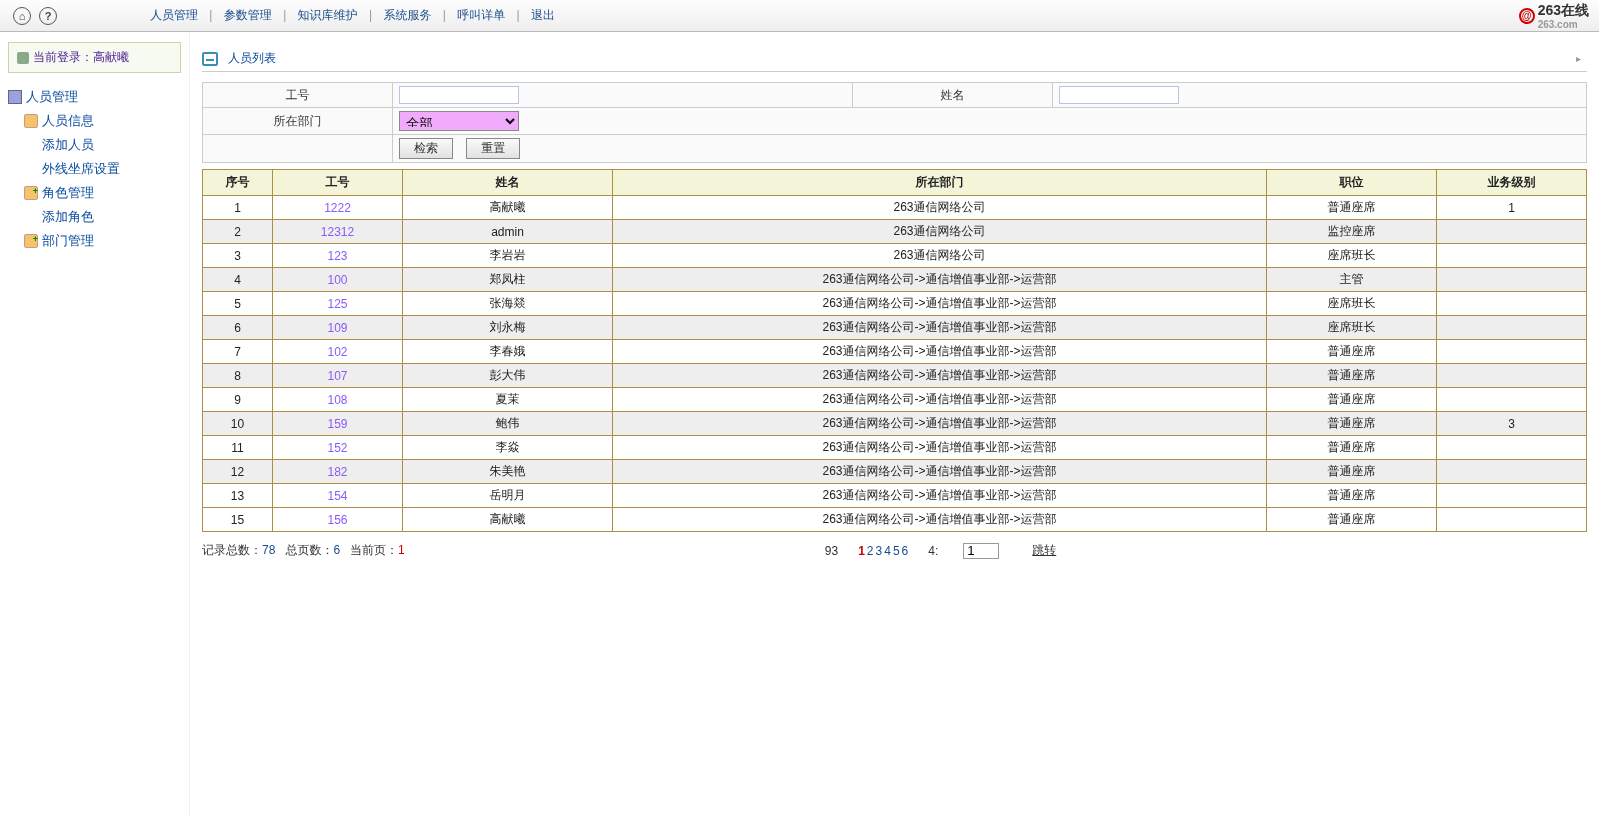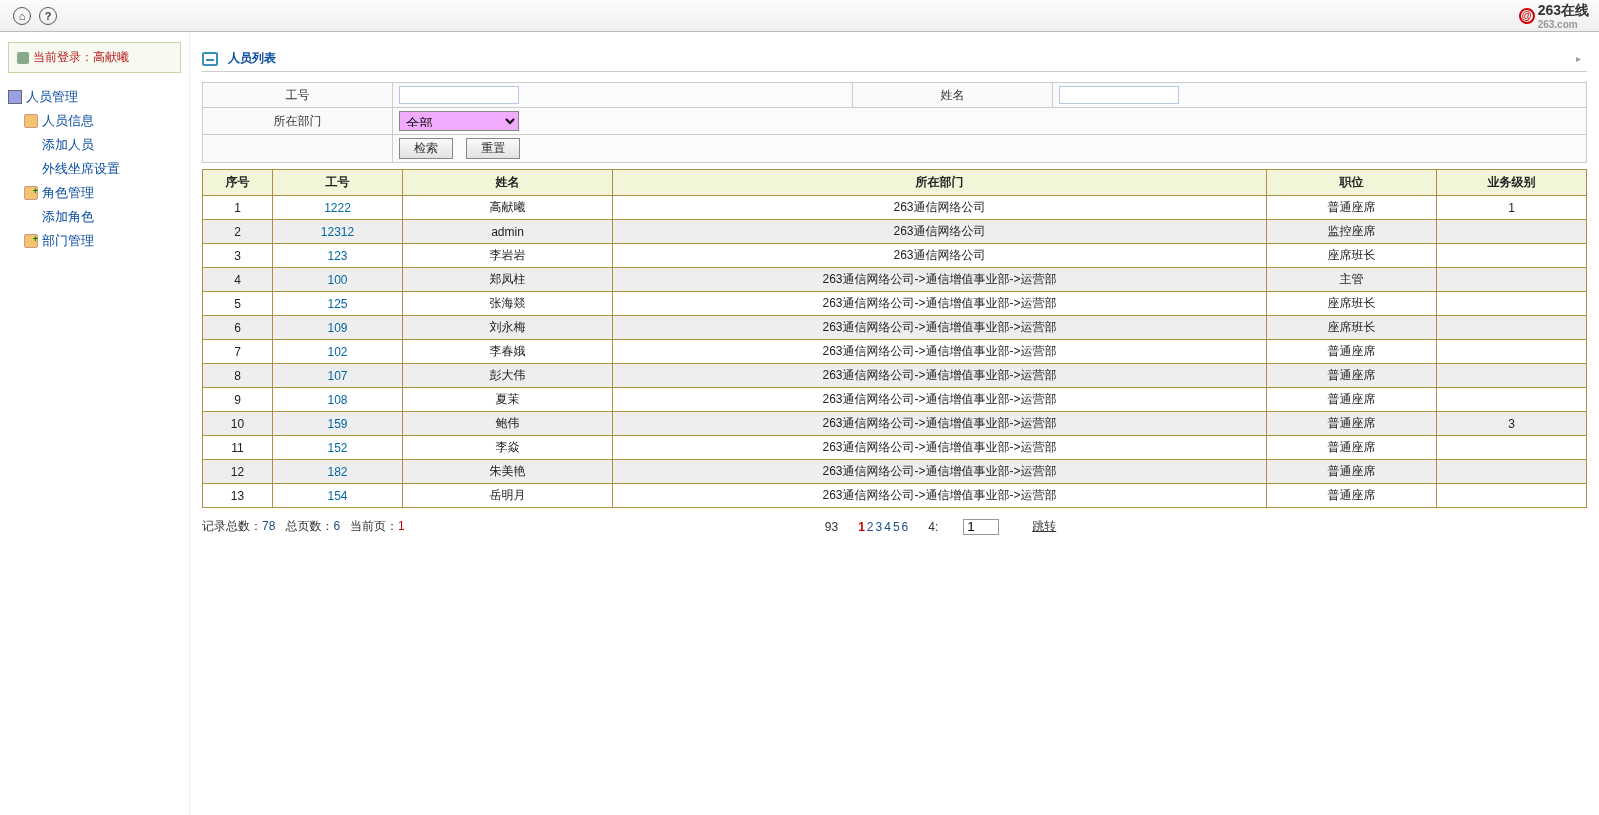--- a/index.html
+++ b/index.html
@@ -12,69 +12,77 @@
     .nav-links a { color: #1a4d8c; text-decoration: none; padding: 0 8px; }
     .nav-sep { color: #999; }
     .logo-263 { font-weight: bold; font-size: 14px; color: #333; display:flex; align-items:center; gap:3px;}
     .logo-at { width:16px; height:16px; border:2px solid #c00; border-radius:50%; display:inline-flex; align-items:center; justify-content:center; color:#c00; font-weight:bold; font-size:10px;}
     .logo-sub { font-size:10px; color:#999; display:block; line-height:1;}
     
     .main-wrap { display: flex; height: calc(100vh - 32px); }
     .sidebar { width: 190px; padding: 10px 8px; border-right: 1px solid #eee; }
     .login-box { border: 1px solid #c7d7a8; background: #f7faf0; padding: 6px 8px; font-size: 12px; margin-bottom: 12px; display:flex; align-items:center; gap:4px; }
     .login-box .icon-user { width:12px; height:12px; background:#8a8; border-radius:2px; display:inline-block;}
-    .login-label { color: #b91c1c; }
+    .login-label { color: #4c1d95; }
     
     .tree { font-size: 13px; line-height: 22px; }
     .tree-node { display: flex; align-items: center; gap: 4px; cursor: pointer; padding: 1px 0; }
     .tree-node.l1 { padding-left: 0; color: #0b4da0; font-weight: 500; }
     .tree-node.l2 { padding-left: 16px; color: #0b4da0; }
     .tree-icon { width: 14px; height: 14px; display: inline-block; }
     .ico-root { background: #9aa0e2; border:1px solid #667; }
     .ico-folder { background: #f5c36b; border:1px solid #c98; border-radius:2px; }
     .ico-folder2 { background: #f5c36b; border:1px solid #c98; border-radius:2px; position:relative;}
     .ico-folder2::after { content:'+'; position:absolute; font-size:9px; color:#080; right:-1px; bottom:-3px; font-weight:bold;}
     
     .content { flex: 1; padding: 18px 12px 10px 12px; overflow:auto; }
     .section-hdr { display: flex; align-items: center; gap: 10px; border-bottom: 1px solid #ccc; padding-bottom: 4px; margin-bottom: 10px; position:relative;}
     .section-icon { width:16px; height:14px; border:2px solid #3a8fb7; border-radius:2px; display:inline-block; position:relative;}
     .section-icon::after { content:''; position:absolute; left:2px; right:2px; top:5px; height:2px; background:#3a8fb7;}
-    .section-title { color: #0b4da0; font-weight: 700; }
+    .section-title { color: #0b4da0; font-weight: 400; }
     .section-arrow { position:absolute; right:6px; color:#999; font-size:10px;}
     
     .filter-tbl { width: 100%; border-collapse: collapse; margin-bottom: 6px; }
     .filter-tbl td { border: 1px solid #ccc; padding: 3px 6px; background:#fbfbfb; }
     .filter-tbl td.lbl { text-align: center; width: 190px; background:#fafafa; }
     .filter-tbl input[type=text] { border: 1px solid #b4c7e7; height: 18px; width: 120px; padding: 0 4px; }
     .filter-tbl select { border: 1px solid #888; height: 20px; width: 120px; padding: 3px 2px; background:#f0abfc; }
     .btn { border:1px solid #888; background: linear-gradient(#fafafa,#e2e2e2); padding: 1px 14px; margin-right:10px; cursor:pointer; font-size:12px; color:#333; font-family:inherit;}
     
     .data-tbl { width: 100%; border-collapse: collapse; margin-top: 6px; }
     .data-tbl th { background: #f3f5d8; border: 1px solid #b08f45; padding: 4px; font-weight: bold; color:#222;}
     .data-tbl td { border: 1px solid #b08f45; padding: 3px 4px; text-align: center; color:#222; background:#fff;}
     .data-tbl tr.alt td { background: #eeeeee; }
-    .data-tbl td.linkish { color: #0369a1; }
+    .data-tbl td.linkish { color: #8b5cf6; }
     
     .pager { display:flex; align-items:flex-start; margin-top:10px; font-size:12px; }
     .pager .stats { color:#333; }
     .pager .stats .num { color:#1a4d8c; font-weight:500; }
     .pager .cur { color:#c00; font-weight:500; }
     .pager .center-pg { margin-left: 420px; display:flex; align-items:center; gap:19px;}
     .pager .pg-link { color:#1a4d8c; cursor:pointer; padding:0 1px;}
     .pager .pg-cur { color:#c00; font-weight:bold; padding:0 1px;}
     .pager input { width:36px; height:16px; border:1px solid #999; margin:0 6px; text-align:left; padding:0 3px;}
     .pager .jump { text-decoration: underline; cursor:pointer; margin-left: 8px;}
   </style>
 </head>
 <body>
 
 <div class="top-bar">
   <div class="top-bar-left">
     <span class="icon-circle">⌂</span>
     <span class="icon-circle">?</span>
+    <span class="nav-links">
+      <a href="#">人员管理</a><span class="nav-sep"> | </span>
+      <a href="#">参数管理</a><span class="nav-sep"> | </span>
+      <a href="#">知识库维护</a><span class="nav-sep"> | </span>
+      <a href="#">系统服务</a><span class="nav-sep"> | </span>
+      <a href="#">呼叫详单</a><span class="nav-sep"> | </span>
+      <a href="#">退出</a>
+    </span>
   </div>
   <div class="logo-263">
     <span class="logo-at">@</span>
     <span>
       <span><span>263</span><span>在线</span></span>
       <span class="logo-sub">263.com</span>
     </span>
   </div>
 </div>
 
@@ -260,20 +268,28 @@
             <td></td>
           </tr>
           <tr>
             <td>13</td>
             <td class="linkish">154</td>
             <td>岳明月</td>
             <td>263通信网络公司-&gt;通信增值事业部-&gt;运营部</td>
             <td>普通座席</td>
             <td></td>
           </tr>
+          <tr>
+            <td>15</td>
+            <td class="linkish">156</td>
+            <td>高献曦</td>
+            <td>263通信网络公司-&gt;通信增值事业部-&gt;运营部</td>
+            <td>普通座席</td>
+            <td></td>
+          </tr>
         </tbody>
     </table>
 
     <div class="pager">
       <span class="stats">
         <span>记录总数：</span><span class="num">78</span>
         &nbsp;&nbsp;<span>总页数：</span><span class="num">6</span>
         &nbsp;&nbsp;<span>当前页：</span><span class="cur">1</span>
       </span>
       <span class="center-pg">

